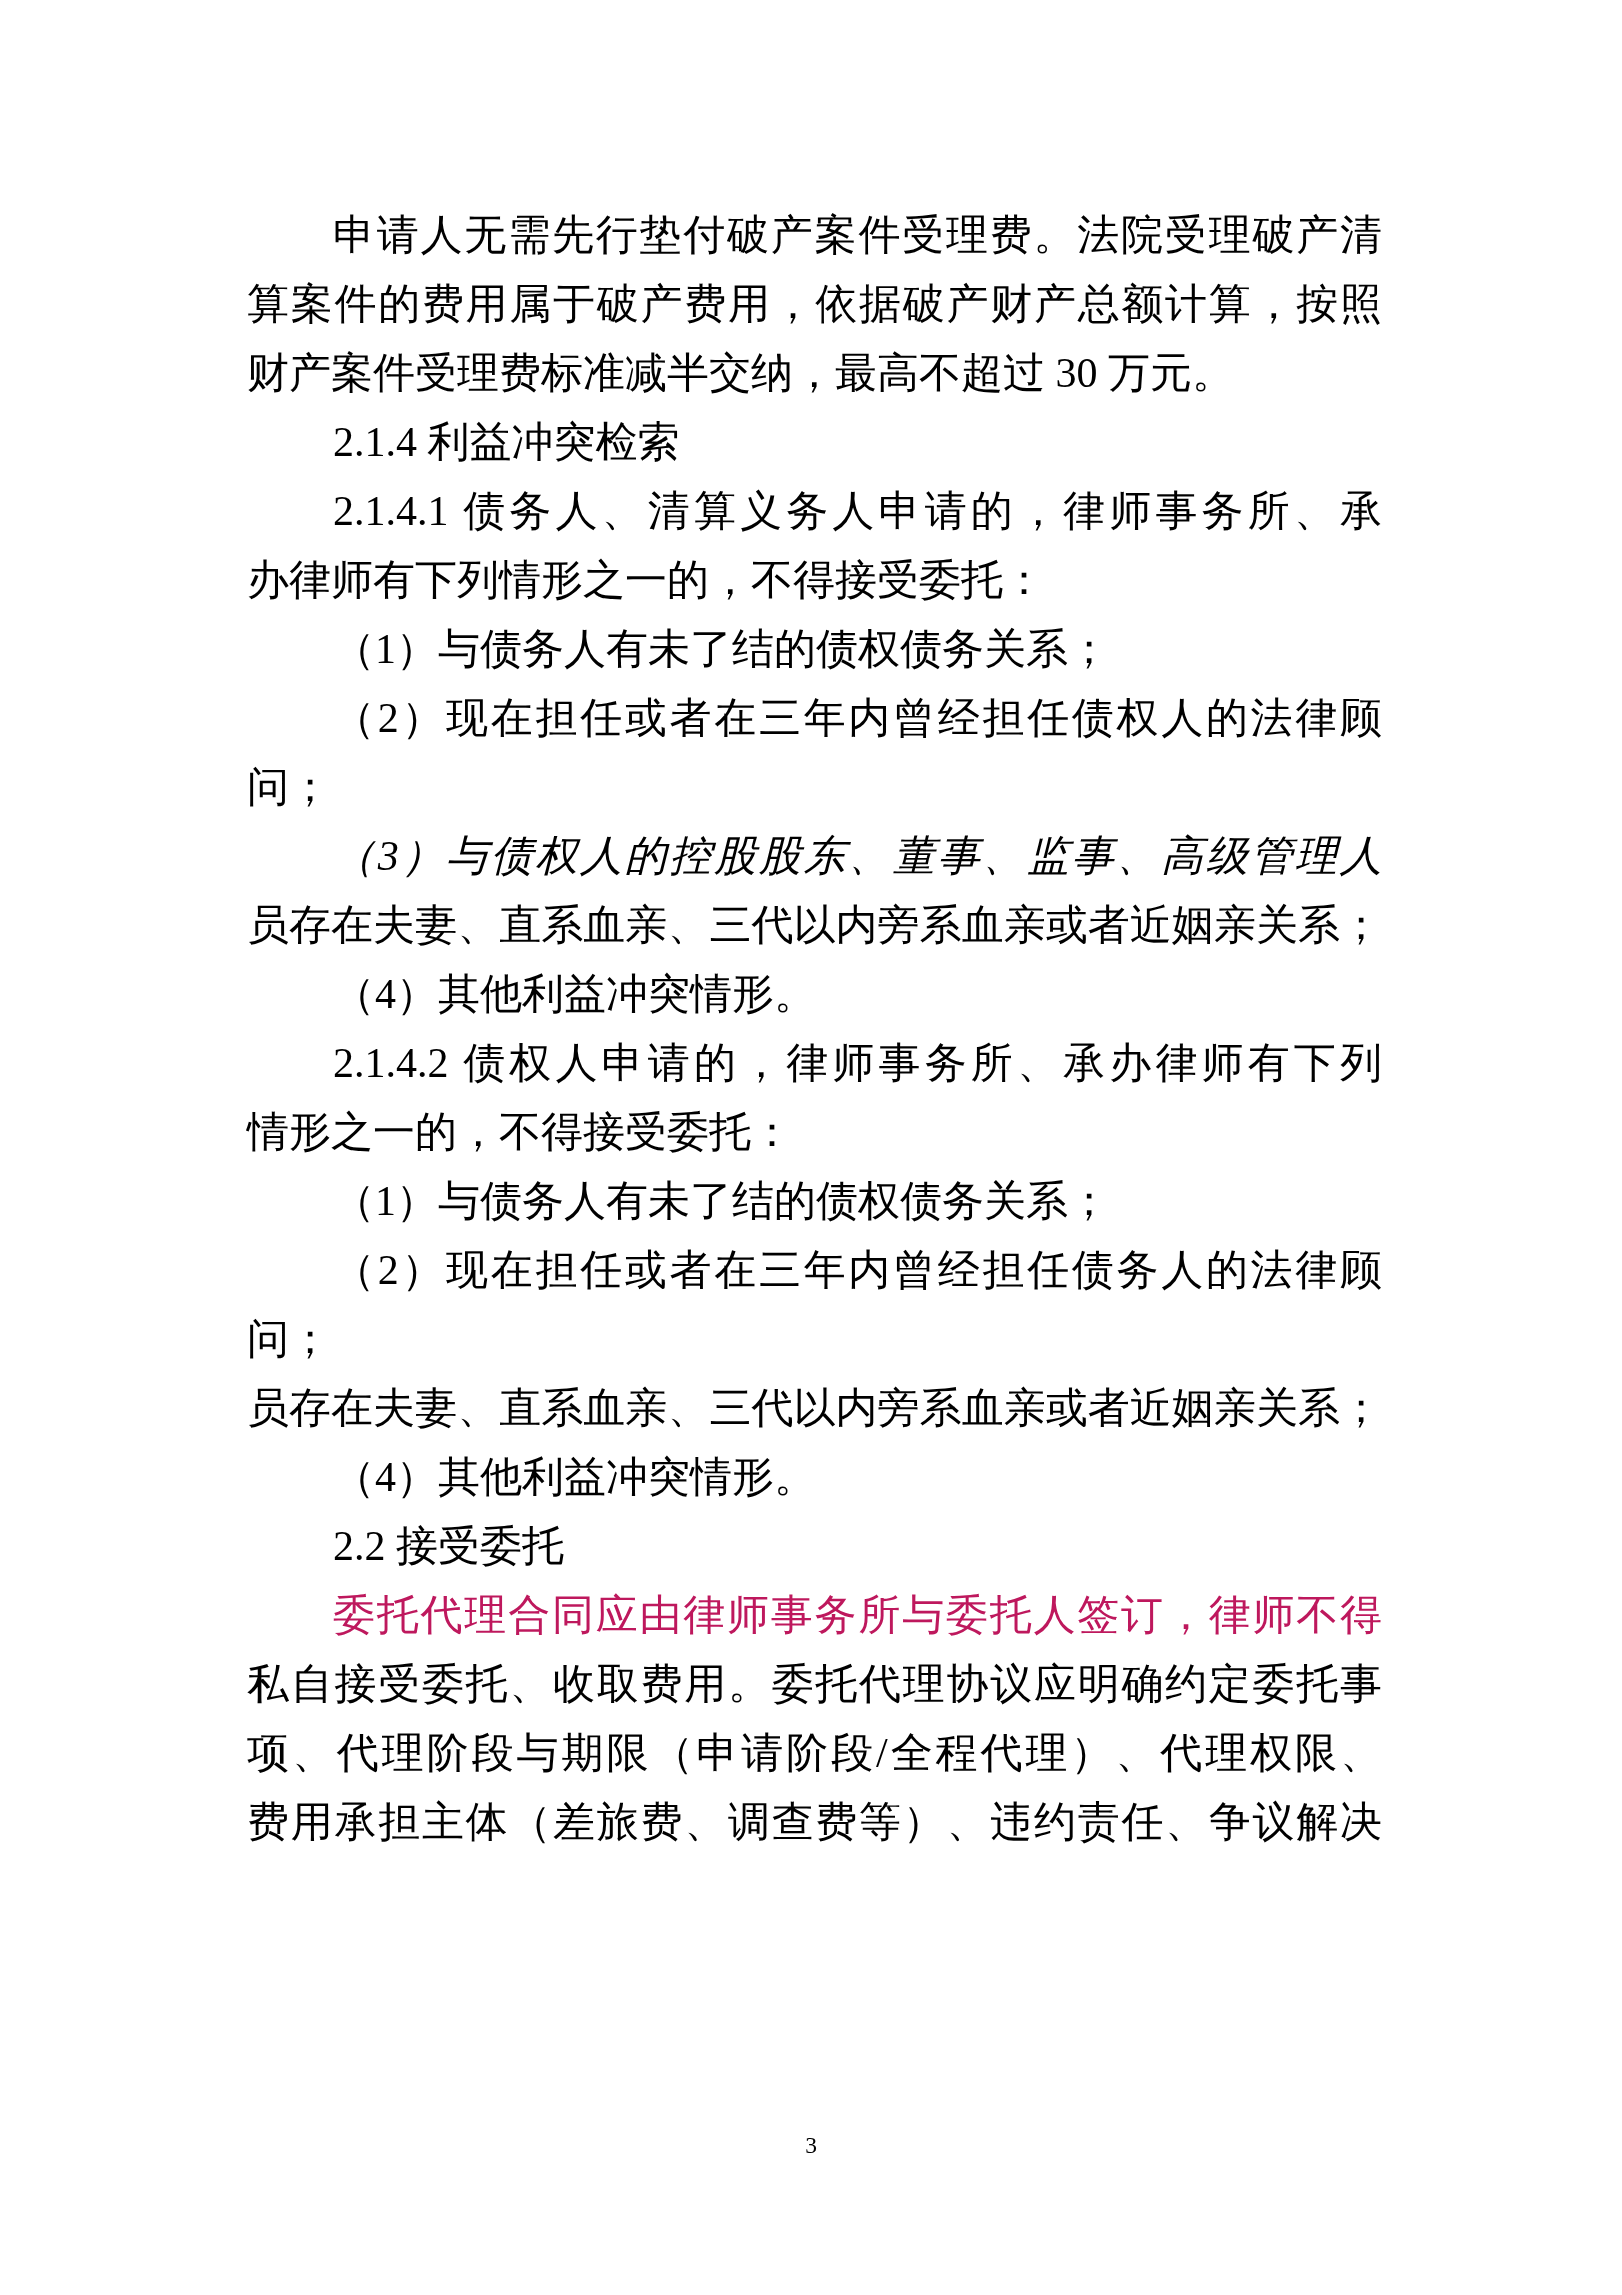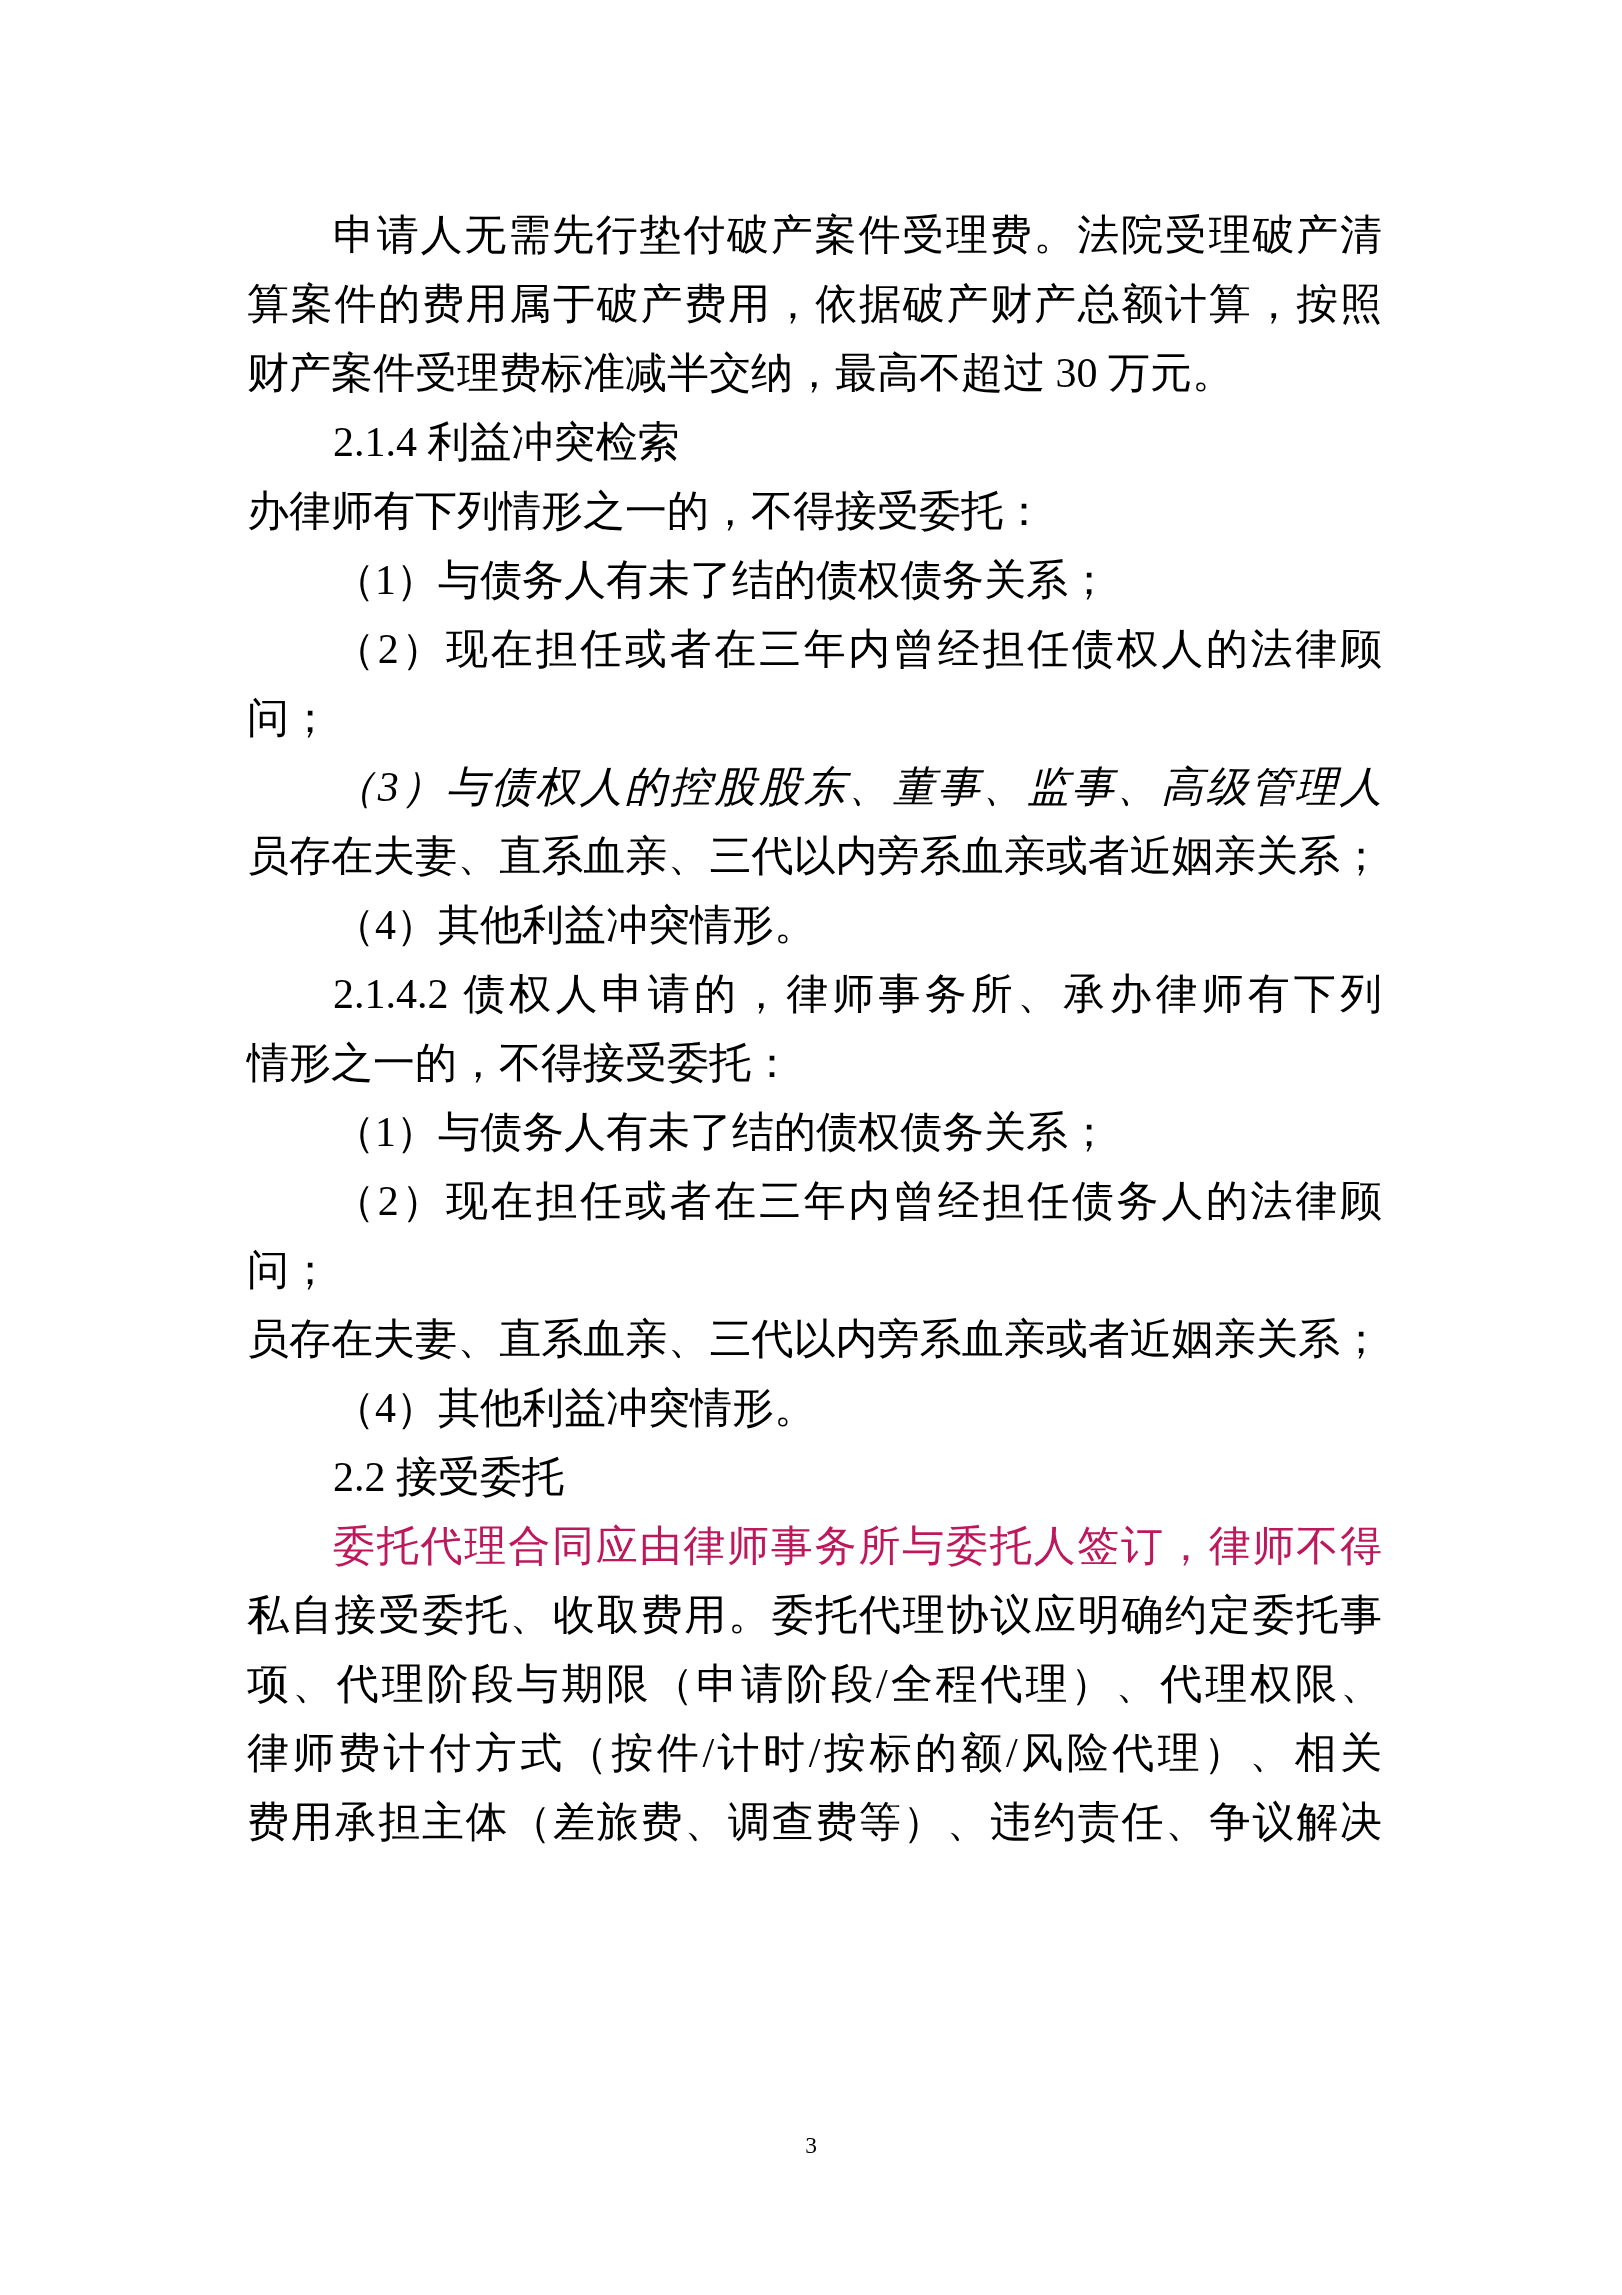--- a/index.html
+++ b/index.html
@@ -58,36 +58,36 @@
 </style>
 </head>
 <body style="background: rgb(255, 255, 255);">
 
 <div class="page">
   <div class="content">
       <div class="line indent fill" style="color: rgb(0, 0, 0);">申请人无需先行垫付破产案件受理费。法院受理破产清</div>
       <div class="line fill" style="color: rgb(0, 0, 0);">算案件的费用属于破产费用，依据破产财产总额计算，按照</div>
       <div class="line" style="color: rgb(0, 0, 0);">财产案件受理费标准减半交纳，最高不超过 30 万元。</div>
       <div class="line indent" style="color: rgb(0, 0, 0);">2.1.4 利益冲突检索</div>
+      <div class="line indent fill" style="color: rgb(0, 0, 0);">2.1.4.1 债务人、清算义务人申请的，律师事务所、承</div>
       <div class="line" style="color: rgb(0, 0, 0);">办律师有下列情形之一的，不得接受委托：</div>
       <div class="line indent" style="color: rgb(0, 0, 0);">（1）与债务人有未了结的债权债务关系；</div>
       <div class="line indent fill" style="color: rgb(0, 0, 0);">（2）现在担任或者在三年内曾经担任债权人的法律顾</div>
       <div class="line" style="color: rgb(0, 0, 0);">问；</div>
       <div class="line indent fill" style="color: rgb(0, 0, 0); font-style: italic;">（3）与债权人的控股股东、董事、监事、高级管理人</div>
       <div class="line fill" style="color: rgb(0, 0, 0);">员存在夫妻、直系血亲、三代以内旁系血亲或者近姻亲关系；</div>
       <div class="line indent" style="color: rgb(0, 0, 0);">（4）其他利益冲突情形。</div>
       <div class="line indent fill" style="color: rgb(0, 0, 0);">2.1.4.2 债权人申请的，律师事务所、承办律师有下列</div>
       <div class="line" style="color: rgb(0, 0, 0);">情形之一的，不得接受委托：</div>
       <div class="line indent" style="color: rgb(0, 0, 0);">（1）与债务人有未了结的债权债务关系；</div>
       <div class="line indent fill" style="color: rgb(0, 0, 0);">（2）现在担任或者在三年内曾经担任债务人的法律顾</div>
       <div class="line" style="color: rgb(0, 0, 0);">问；</div>
       <div class="line fill" style="color: rgb(0, 0, 0);">员存在夫妻、直系血亲、三代以内旁系血亲或者近姻亲关系；</div>
       <div class="line indent" style="color: rgb(0, 0, 0);">（4）其他利益冲突情形。</div>
       <div class="line indent" style="color: rgb(0, 0, 0);">2.2 接受委托</div>
       <div class="line indent fill" style="color: #be185d;">委托代理合同应由律师事务所与委托人签订，律师不得</div>
       <div class="line fill" style="color: rgb(0, 0, 0);">私自接受委托、收取费用。委托代理协议应明确约定委托事</div>
       <div class="line fill" style="color: rgb(0, 0, 0);">项、代理阶段与期限（申请阶段/全程代理）、代理权限、</div>
-      <div class="line fill" style="color: rgb(0, 0, 0);">律师费计付方式（按件/计时/按标的额/风险代理）、相关</div>
       <div class="line fill" style="color: rgb(0, 0, 0); font-family: Liberation Serif, serif;">费用承担主体（差旅费、调查费等）、违约责任、争议解决</div>
     </div>
   <div class="footer">3</div>
 </div>
 
 
 </body></html>

